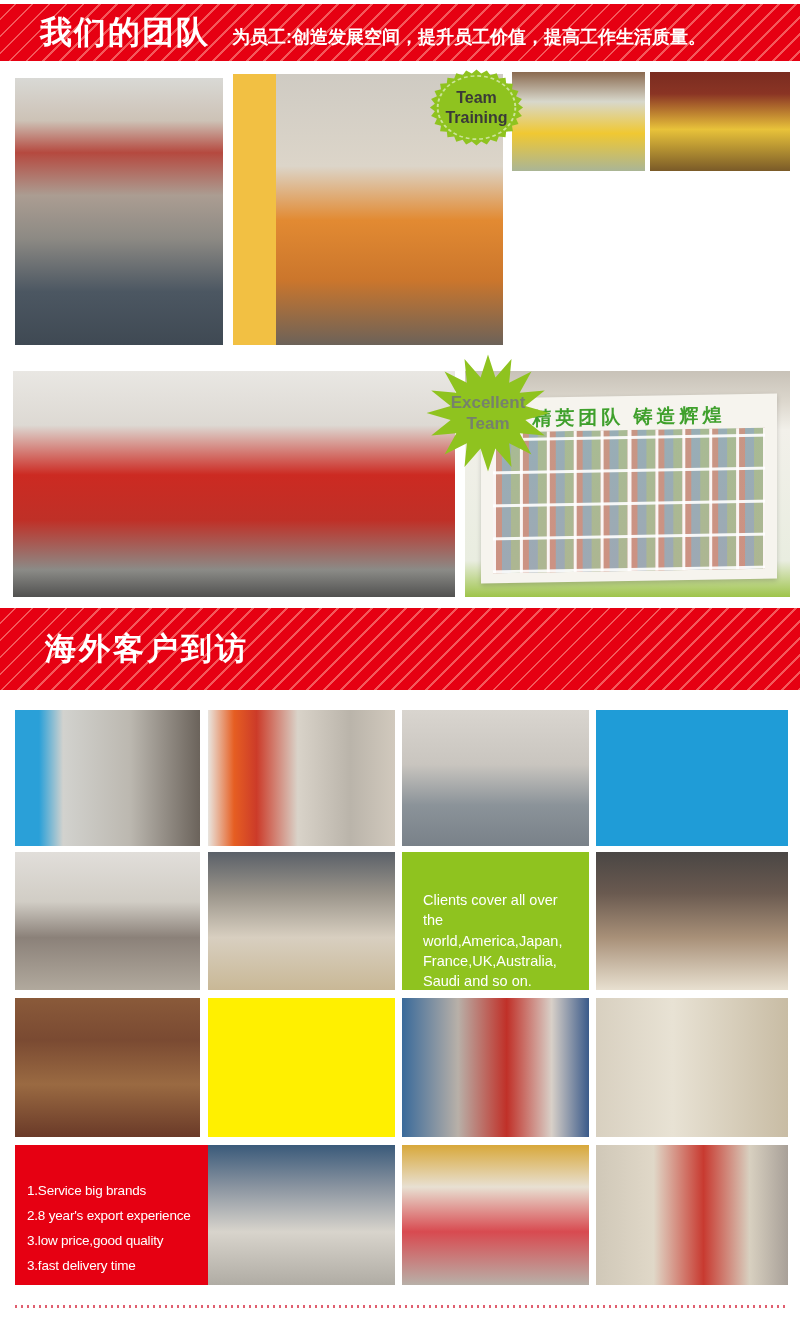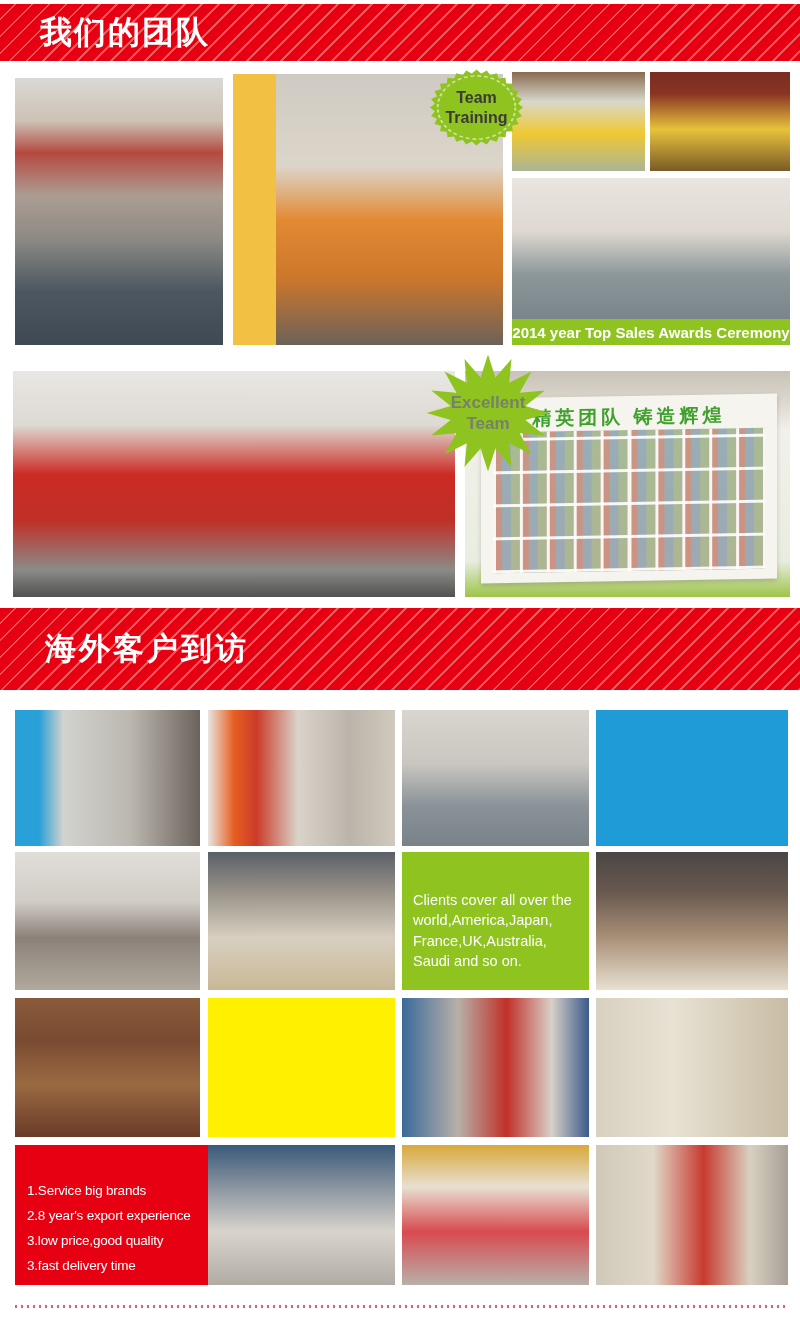--- a/index.html
+++ b/index.html
@@ -73,51 +73,49 @@
     position:absolute;left:0;top:0;width:100%;height:100%;
     display:flex;flex-direction:column;align-items:center;justify-content:center;
     font-weight:bold;line-height:1.25;text-align:center;
   }
   .badge1-text{font-size:16px;color:#3a3a38;}
   .badge2-text{font-size:17px;color:#76816c;}
   
   .solid-box{position:absolute;}
   .clients-text{
     color:#ffffff;font-size:14.5px;line-height:1.4;
-    padding:38px 10px 0 11px;
+    padding:38px 10px 0 21px;
   }
   .strengths-list{
     color:#ffffff;font-size:13.5px;line-height:1.85;letter-spacing:-0.2px;
     padding:34px 4px 0 12px;
   }
   .strengths-list div{white-space:nowrap;}
   
   .dotted-line{
     position:absolute;height:3px;
     background:repeating-linear-gradient(90deg,#e06070 0 2px,rgba(0,0,0,0) 2px 6px);
   }
 </style>
 </head>
 <body>
 
 <div id="page">
 
   <div class="banner" style="top:4px;height:57px;">
     <div class="banner-row">
       <span class="banner1-title">我们的团队</span>
+      <span class="banner1-sub">为员工:创造发展空间，提升员工价值，提高工作生活质量。</span>
     </div>
   </div>
 
   <div class="photo p-office" style="left:15px;top:78px;width:208px;height:267px;"></div>
   <div class="photo p-awards3" style="left:233px;top:74px;width:270px;height:271px;"></div>
   <div class="photo p-training" style="left:512px;top:72px;width:133px;height:99px;"></div>
   <div class="photo p-hall" style="left:650px;top:72px;width:140px;height:99px;"></div>
-  <div class="photo p-walkway" style="left:512px;top:178px;width:278px;height:167px;">
-    <div class="caption-bar" style="background: rgb(143, 195, 31);">2014 year Top Sales Awards Ceremony</div>
-  </div>
 
   <div class="badge" style="left:428px;top:68px;width:97px;height:79px;">
     <svg viewBox="0 0 100 100" preserveAspectRatio="none">
         <polygon points="50.00,2.00 54.84,7.07 60.68,3.20 64.27,9.22 70.83,6.75 72.98,13.42 79.93,12.47 80.55,19.45 87.53,20.07 86.58,27.02 93.25,29.17 90.78,35.73 96.80,39.32 92.93,45.16 98.00,50.00 92.93,54.84 96.80,60.68 90.78,64.27 93.25,70.83 86.58,72.98 87.53,79.93 80.55,80.55 79.93,87.53 72.98,86.58 70.83,93.25 64.27,90.78 60.68,96.80 54.84,92.93 50.00,98.00 45.16,92.93 39.32,96.80 35.73,90.78 29.17,93.25 27.02,86.58 20.07,87.53 19.45,80.55 12.47,79.93 13.42,72.98 6.75,70.83 9.22,64.27 3.20,60.68 7.07,54.84 2.00,50.00 7.07,45.16 3.20,39.32 9.22,35.73 6.75,29.17 13.42,27.02 12.47,20.07 19.45,19.45 20.07,12.47 27.02,13.42 29.17,6.75 35.73,9.22 39.32,3.20 45.16,7.07" fill="#8fc31f"></polygon>
         <circle cx="50" cy="50" r="40" fill="none" stroke="rgba(255,255,255,0.55)" stroke-width="2" stroke-dasharray="4 3"></circle>
       </svg>
     <div class="badge-text badge1-text">
       <span>Team</span>
       <span>Training</span>
     </div>

